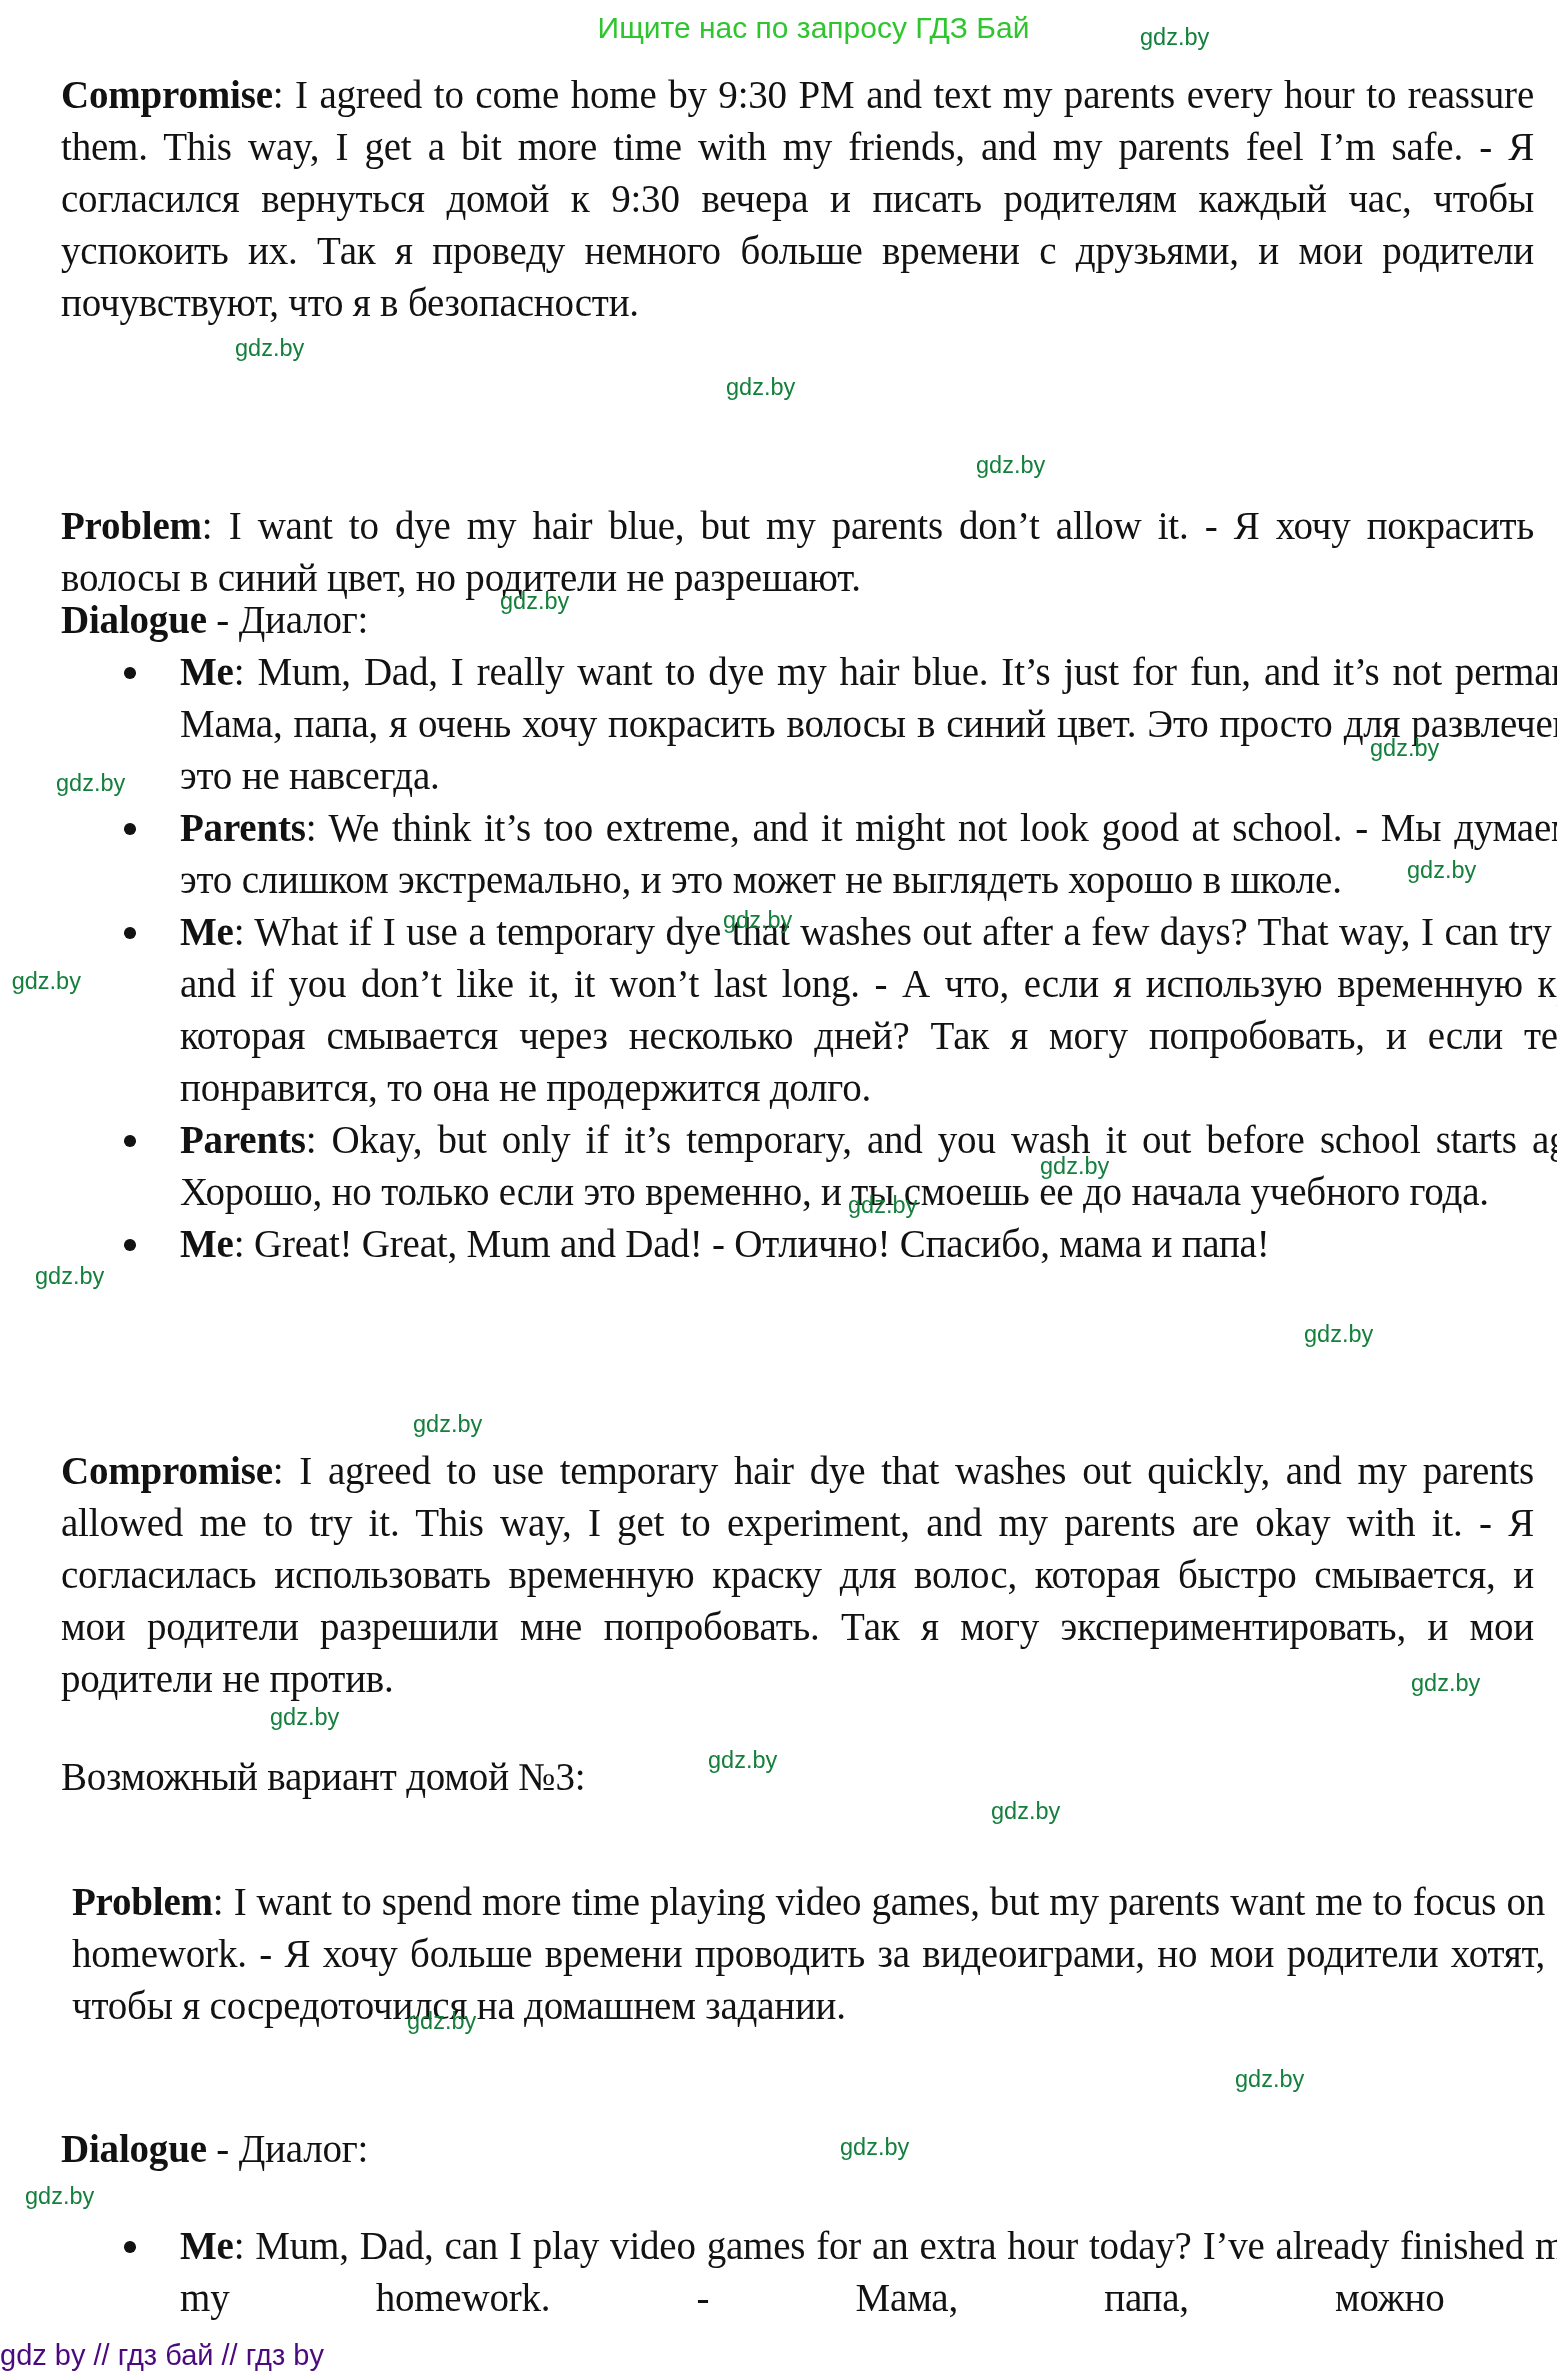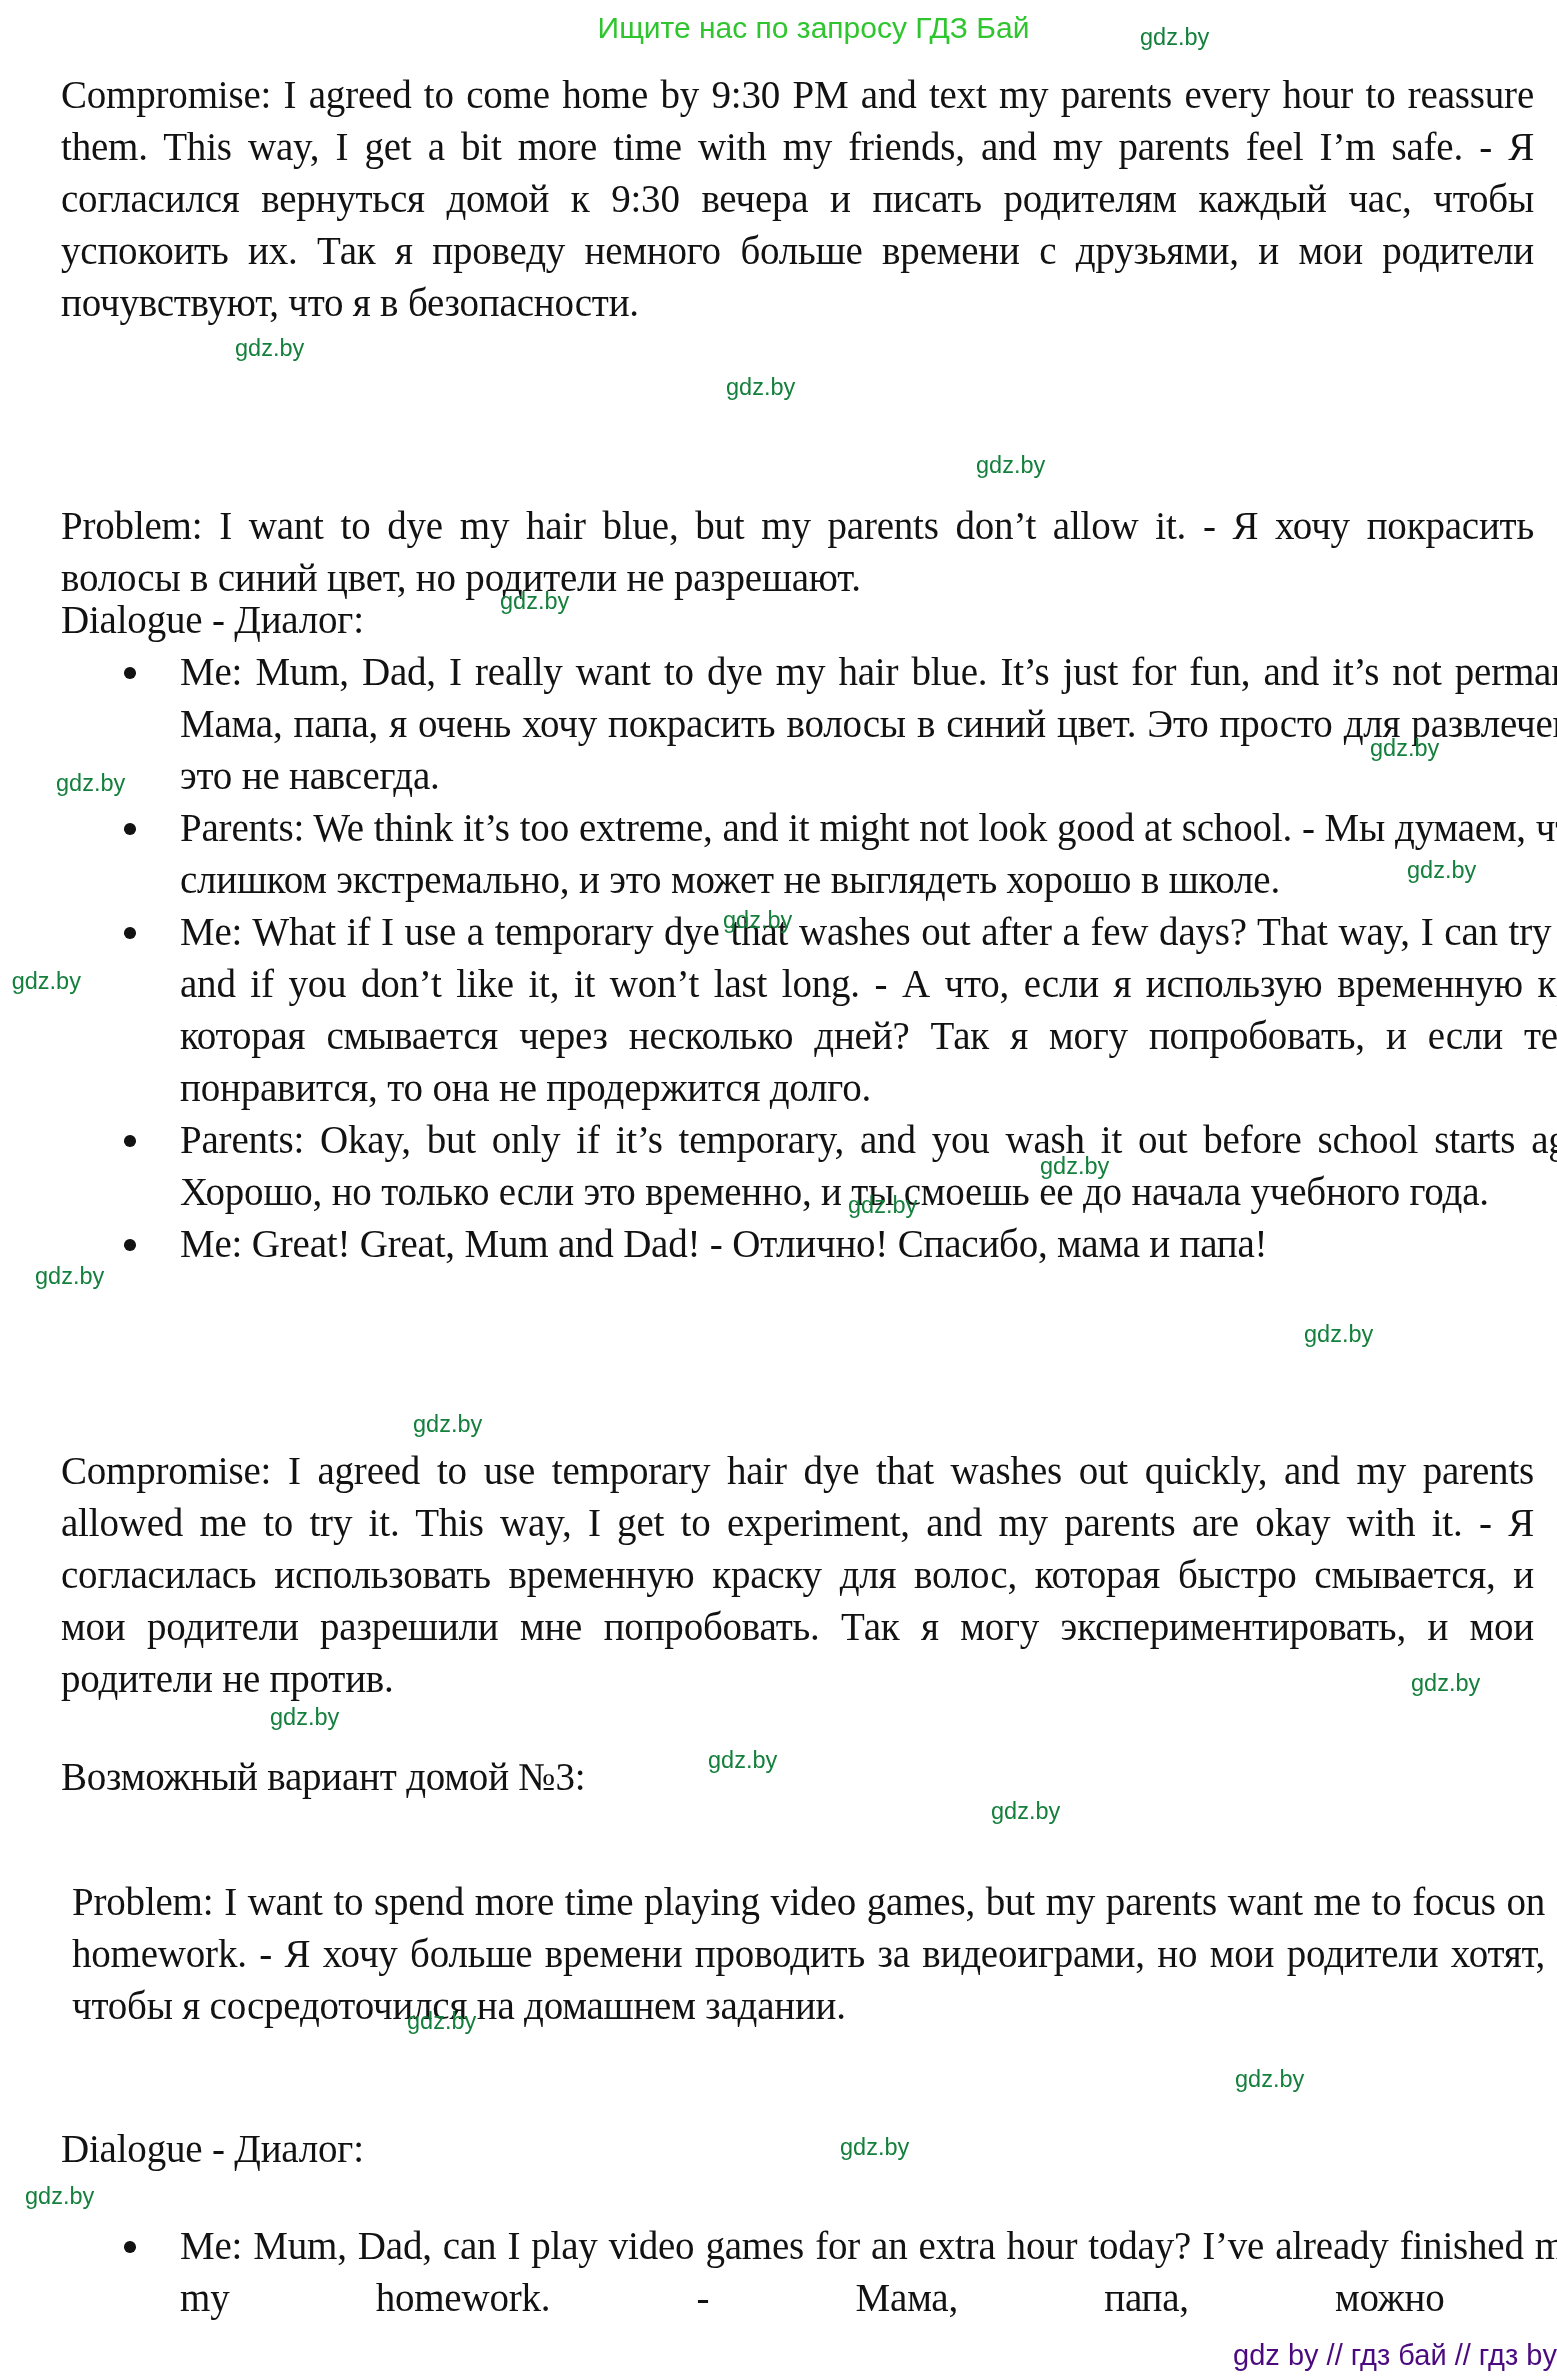--- a/index.html
+++ b/index.html
@@ -25,21 +25,21 @@
   .block {
     position: absolute;
     left: 61px;
     width: 1473px;
     font-size: 39px;
     line-height: 52px;
     text-align: justify;
     letter-spacing: -0.2px;
   }
   .heading { text-align: left; }
-  .lead { font-weight: normal; }
+  .lead { font-weight: bold; }
   .dlist {
     margin: 0;
     padding: 0 0 0 119px;
     list-style: none;
   }
   .dlist li {
     position: relative;
     text-align: justify;
   }
   .dlist li::before {
@@ -59,21 +59,21 @@
     font-size: 23.5px;
     line-height: 26.6px;
     color: #15803d;
     letter-spacing: 0;
     white-space: nowrap;
   }
   .footer {
     position: absolute;
     top: 2339px; left: 0;
     width: 100%;
-    text-align: right;
+    text-align: left;
     font-family: "Liberation Sans", "DejaVu Sans", sans-serif;
     font-size: 29px;
     color: #4b0b7f;
   }
 </style>
 </head>
 <body>
 
 <div class="page">
 

